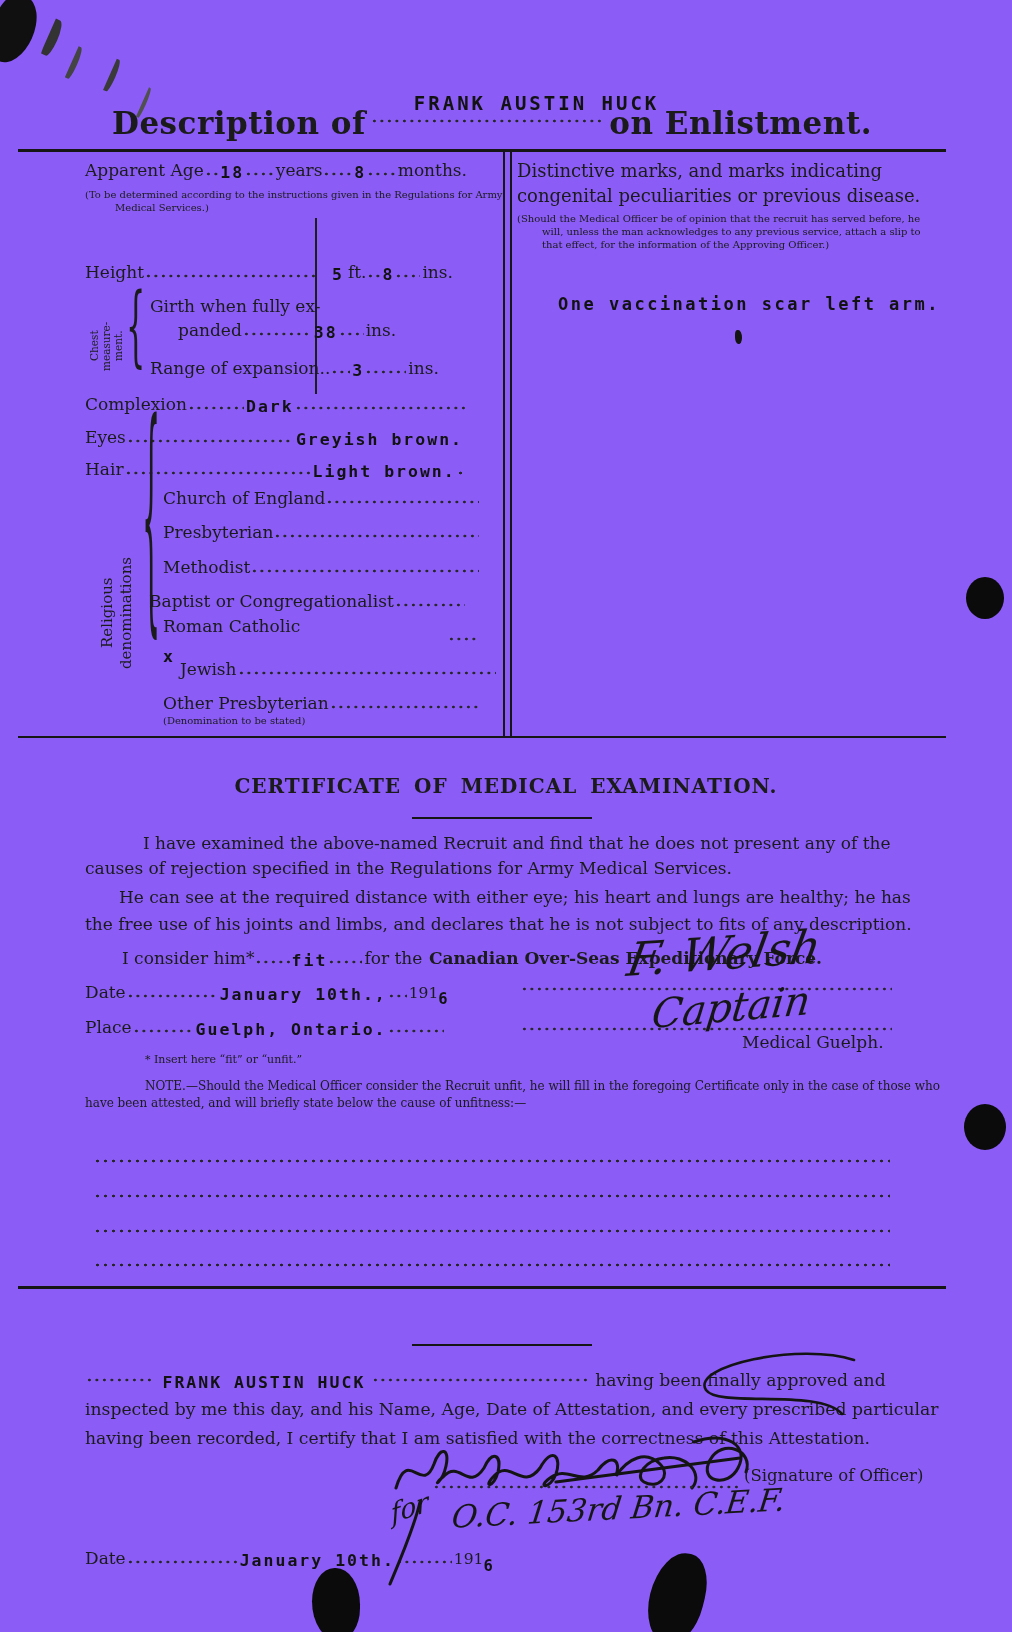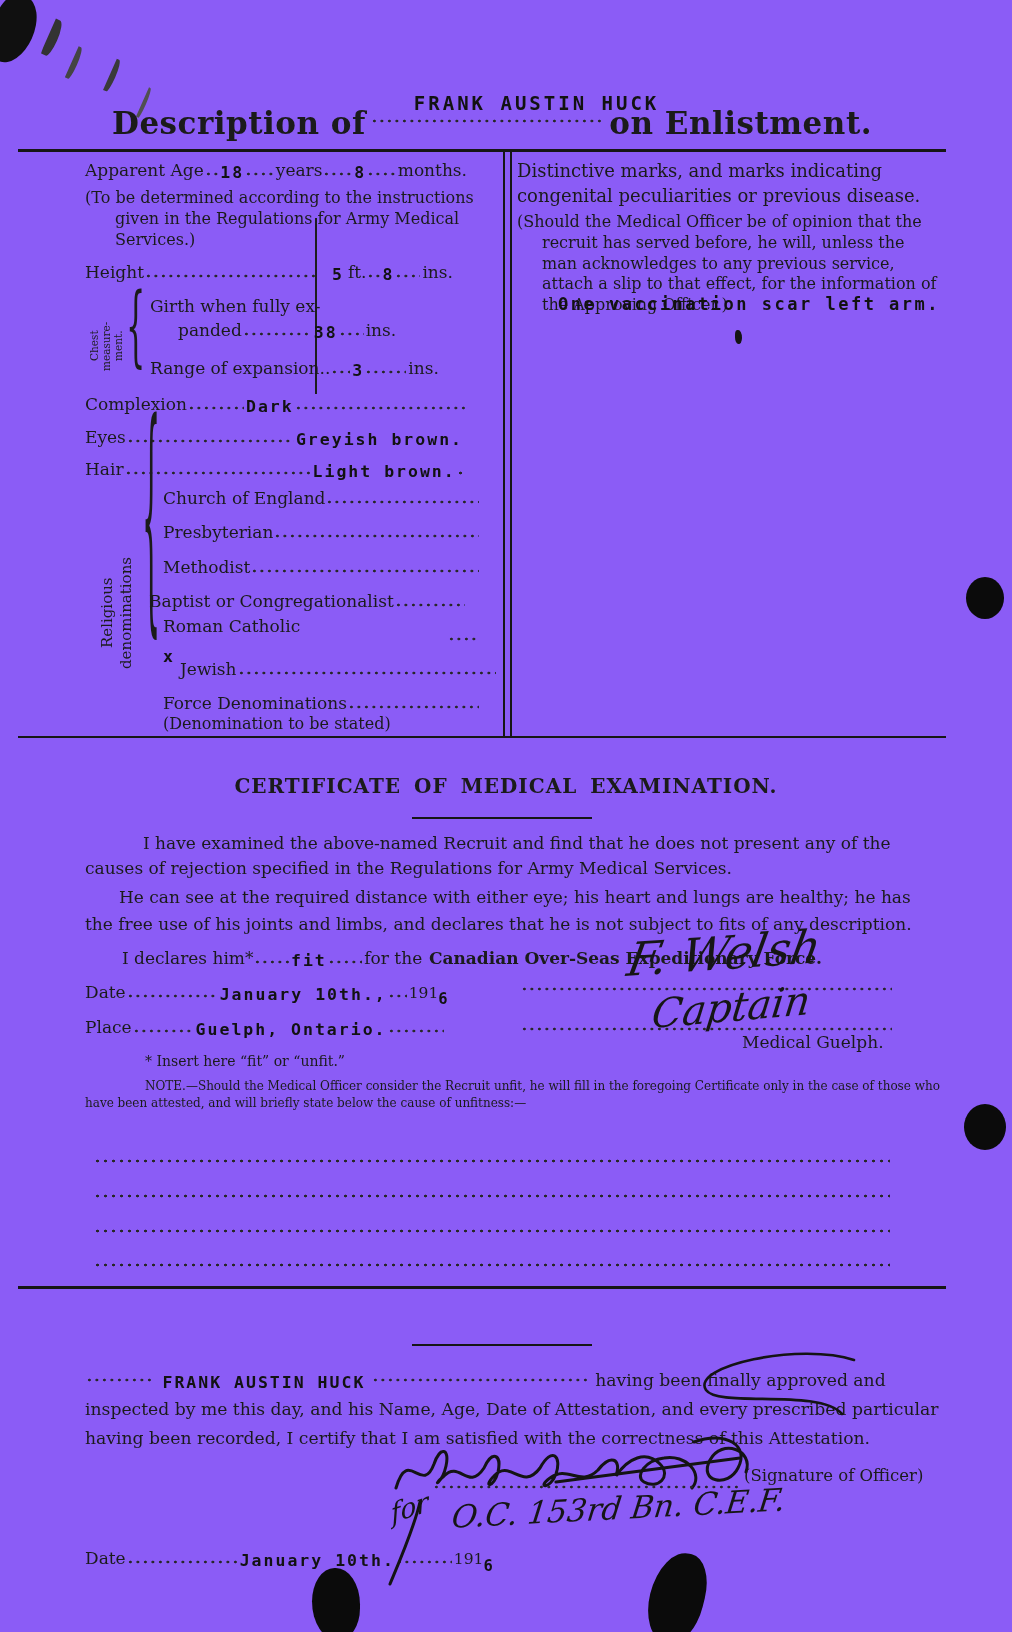--- a/index.html
+++ b/index.html
@@ -3,21 +3,21 @@
 <meta charset="utf-8">
 <style>
   html,body{margin:0;padding:0;background:#888;}
   .page{
     position:relative;width:1012px;height:1632px;margin:0 auto;
     background:#8b5cf6;overflow:hidden;color:#1b1b1b;
     font-family:"DejaVu Serif", serif;
   }
   .big-title{font-size:31px;font-weight:bold;letter-spacing:0.5px;}
   .label{font-size:17px;}
-  .small-note{font-size:16px;line-height:1.3;}
+  .small-note{font-size:10px;line-height:1.3;}
   .typed{
     font-family:"DejaVu Sans Mono", monospace;font-weight:bold;
     font-size:16.5px;letter-spacing:2px;color:#121212;
     position:relative;top:2px;white-space:nowrap;
   }
   .typed.sm{font-size:15.5px;}
   .script{
     font-family:"DejaVu Serif", serif;font-style:italic;color:#161616;
     white-space:nowrap;
   }
@@ -179,37 +179,37 @@
     <span>Roman Catholic</span>
     <span class="dots d30"></span>
     <span class="typed">x</span>
     <span class="dots dflex"></span>
   </div>
   <div class="row label" style="left:180px;top:659px;width:318px;">
     <span>Jewish</span>
     <span class="dots dflex"></span>
   </div>
   <div class="row label" style="left:163px;top:693px;width:318px;">
-    <span>Force Denominations</span>
+    <span>Other Presbyterian</span>
     <span class="dots dflex"></span>
   </div>
   <div class="small-note" style="position:absolute;left:163px;top:714px;">(Denomination to be stated)</div>
 
   <div style="position:absolute;left:517px;top:158px;width:408px;font-size:18px;line-height:25px;">Distinctive marks, and marks indicating congenital peculiarities or previous disease.</div>
   <div class="small-note" style="position:absolute;left:517px;top:212px;width:400px;padding-left:25px;text-indent:-25px;">(Should the Medical Officer be of opinion that the recruit has served before, he will, unless the man acknowledges to any previous service, attach a slip to that effect, for the information of the Approving Officer.)</div>
   <div class="typed" style="position:absolute;left:558px;top:294px;font-size:17px;letter-spacing:2.5px;">One vaccination scar left arm.</div>
 
   <div class="cert-heading" style="top:774px;">CERTIFICATE OF MEDICAL EXAMINATION.</div>
   <div class="short-rule" style="left:412px;top:817px;width:180px;"></div>
 
   <div style="position:absolute;left:85px;top:831px;width:858px;font-size:17px;line-height:25px;text-indent:58px;">I have examined the above-named Recruit and find that he does not present any of the causes of rejection specified in the Regulations for Army Medical Services.</div>
   <div style="position:absolute;left:85px;top:884px;width:858px;font-size:17px;line-height:27px;text-indent:34px;">He can see at the required distance with either eye; his heart and lungs are healthy; he has the free use of his joints and limbs, and declares that he is not subject to fits of any description.</div>
 
   <div class="row label" style="left:122px;top:948px;width:700px;">
-    <span>I declares him*</span>
+    <span>I consider him*</span>
     <span class="dots d40"></span>
     <span class="typed">fit</span>
     <span class="dots d40"></span>
     <span>for the</span>
     <span style="width:8px;"></span>
     <span style="font-weight:bold;">Canadian Over-Seas Expeditionary Force.</span>
   </div>
 
   <div class="row label" style="left:85px;top:982px;width:400px;">
     <span>Date</span>
@@ -225,21 +225,21 @@
     <span class="typed">Guelph, Ontario.</span>
     <span class="dots d55"></span>
   </div>
 
   <div class="dots" style="position:absolute;left:520px;top:986px;width:370px;"></div>
   <div class="script" style="position:absolute;left:628px;top:926px;font-size:46px;transform:rotate(-4deg) skewX(-14deg);">F. Welsh</div>
   <div class="dots" style="position:absolute;left:520px;top:1026px;width:370px;"></div>
   <div class="script" style="position:absolute;left:652px;top:984px;font-size:40px;transform:rotate(-5deg) skewX(-12deg);">Captain</div>
   <div class="label" style="position:absolute;left:742px;top:1032px;">Medical Guelph.</div>
 
-  <div style="position:absolute;left:145px;top:1053px;font-size:14px;">* Insert here “fit” or “unfit.”</div>
+  <div style="position:absolute;left:145px;top:1053px;font-size:11px;">* Insert here “fit” or “unfit.”</div>
   <div style="position:absolute;left:85px;top:1078px;width:860px;font-size:12px;line-height:17px;text-indent:60px;">NOTE.—Should the Medical Officer consider the Recruit unfit, he will fill in the foregoing Certificate only in the case of those who have been attested, and will briefly state below the cause of unfitness:—</div>
 
   <div class="blank-line" style="top:1158px;"></div>
   <div class="blank-line" style="top:1193px;"></div>
   <div class="blank-line" style="top:1228px;"></div>
   <div class="blank-line" style="top:1262px;"></div>
 
   <div class="hrule" style="top:1286px;height:3px;"></div>
 
   <div class="short-rule" style="left:412px;top:1344px;width:180px;"></div>

